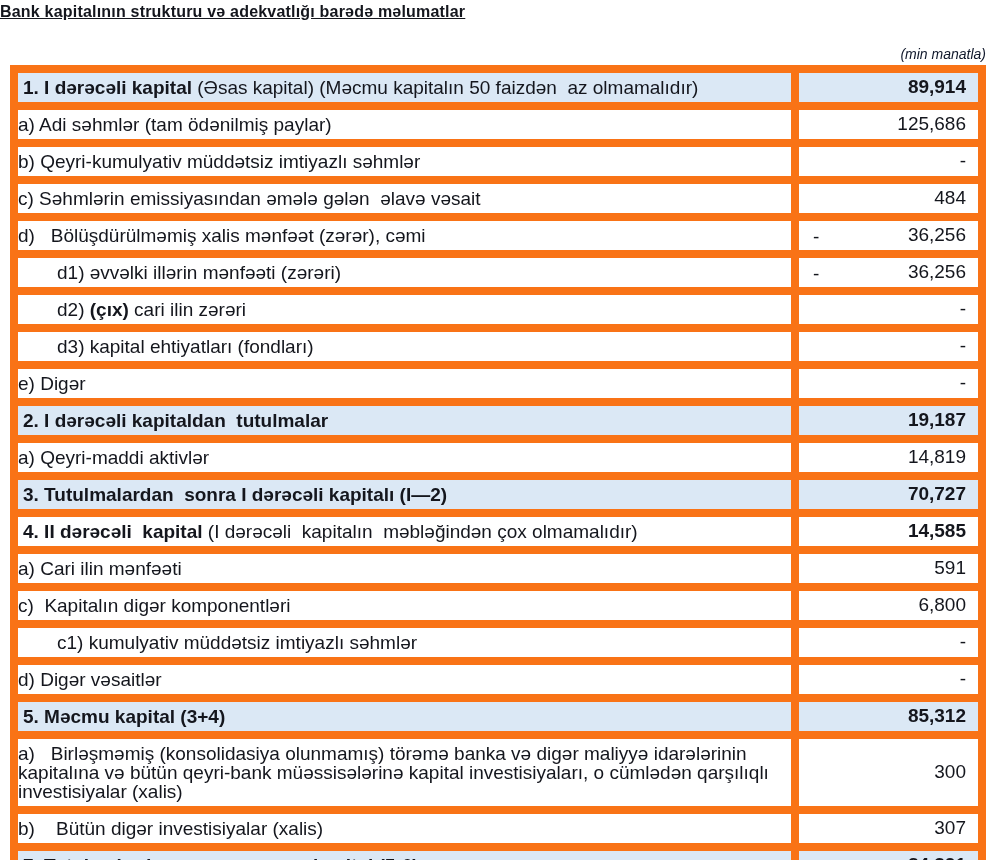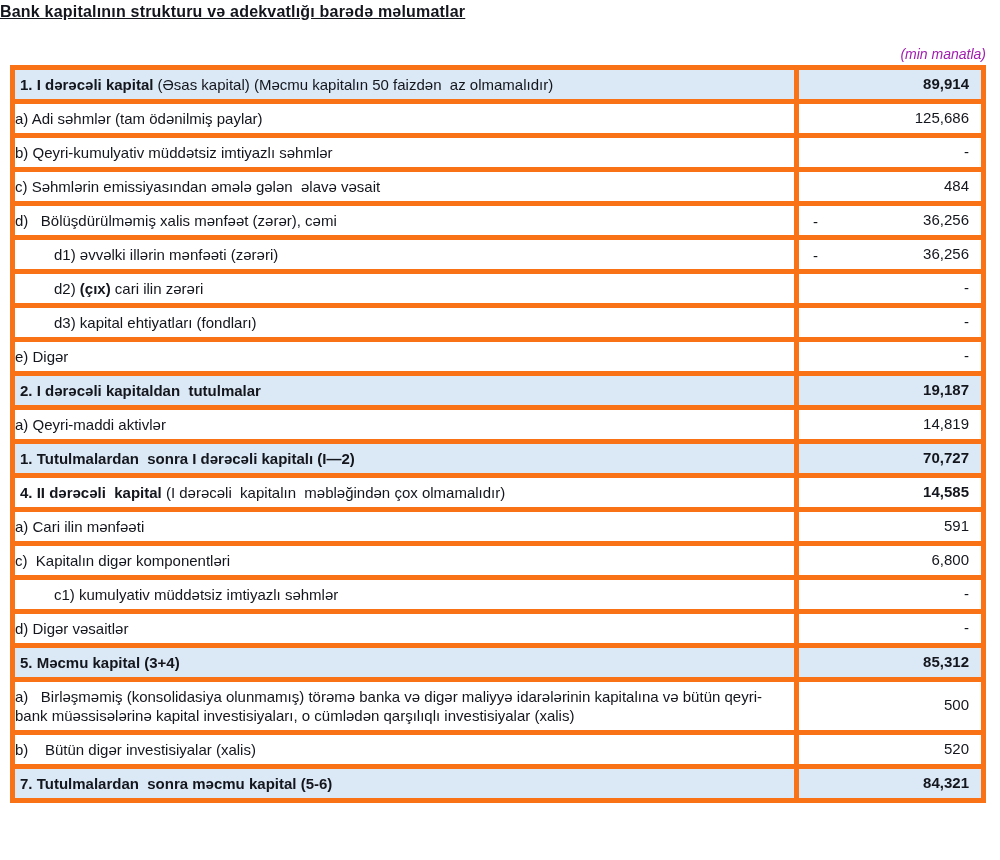--- a/index.html
+++ b/index.html
@@ -18,32 +18,32 @@
     font-weight: bold;
     text-decoration: underline;
     letter-spacing: 0.2px;
   }
 
   .unit-note {
     margin: 25px 14px 3px 0;
     text-align: right;
     font-size: 14px;
     font-style: italic;
-    color: #a21caf;
+    color: #0f172a;
   }
 
   table.capital {
     width: 976px;
     margin-left: 10px;
     border-collapse: collapse;
     table-layout: fixed;
   }
   td {
-    border: 5px solid #f97316;
-    font-size: 15px;
+    border: 8px solid #f97316;
+    font-size: 19px;
     line-height: 19px;
     vertical-align: middle;
   }
   td.label {
     padding: 5px 6px 5px 6px;
     white-space: pre-wrap;
   }
   td.label.indent0 { padding-left: 5px; }
   td.label.indent1 { padding-left: 0; }
   td.label.indent2 { padding-left: 39px; }
@@ -142,21 +142,21 @@
     </td>
   </tr>
         <tr>
     <td class="label indent1"><span>a) Qeyri-maddi aktivlər</span></td>
     <td class="value">
       <span class="minus"></span>
       <span class="num">14,819</span>
     </td>
   </tr>
         <tr class="section">
-    <td class="label indent0"><span class="b">1. Tutulmalardan  sonra I dərəcəli kapitalı (I—2)</span></td>
+    <td class="label indent0"><span class="b">3. Tutulmalardan  sonra I dərəcəli kapitalı (I—2)</span></td>
     <td class="value">
       <span class="minus"></span>
       <span class="num b">70,727</span>
     </td>
   </tr>
         <tr>
     <td class="label indent0"><span class="b">4. II dərəcəli  kapital</span><span> (I dərəcəli  kapitalın  məbləğindən çox olmamalıdır)</span></td>
     <td class="value">
       <span class="minus"></span>
       <span class="num b">14,585</span>
@@ -194,28 +194,28 @@
     <td class="label indent0"><span class="b">5. Məcmu kapital (3+4)</span></td>
     <td class="value">
       <span class="minus"></span>
       <span class="num b">85,312</span>
     </td>
   </tr>
         <tr>
     <td class="label indent1"><span>a)   Birləşməmiş (konsolidasiya olunmamış) törəmə banka və digər maliyyə idarələrinin kapitalına və bütün qeyri-bank müəssisələrinə kapital investisiyaları, o cümlədən qarşılıqlı investisiyalar (xalis)</span></td>
     <td class="value">
       <span class="minus"></span>
-      <span class="num">500</span>
+      <span class="num">300</span>
     </td>
   </tr>
         <tr>
     <td class="label indent1"><span>b)    Bütün digər investisiyalar (xalis)</span></td>
     <td class="value">
       <span class="minus"></span>
-      <span class="num">520</span>
+      <span class="num">307</span>
     </td>
   </tr>
         <tr class="section">
     <td class="label indent0"><span class="b">7. Tutulmalardan  sonra məcmu kapital (5-6)</span></td>
     <td class="value">
       <span class="minus"></span>
       <span class="num b">84,321</span>
     </td>
   </tr>
       </tbody>

